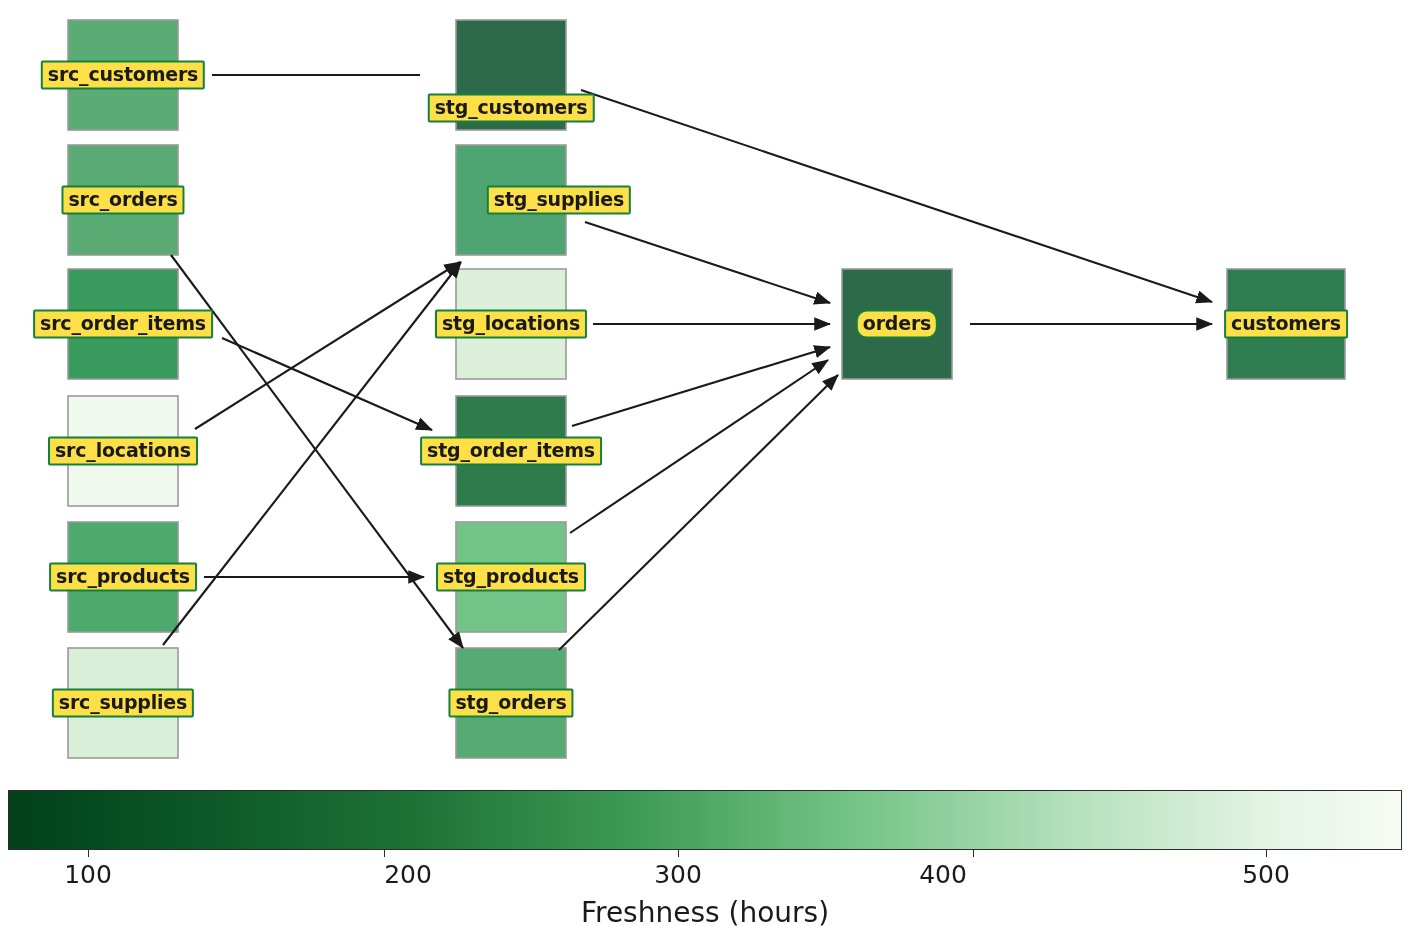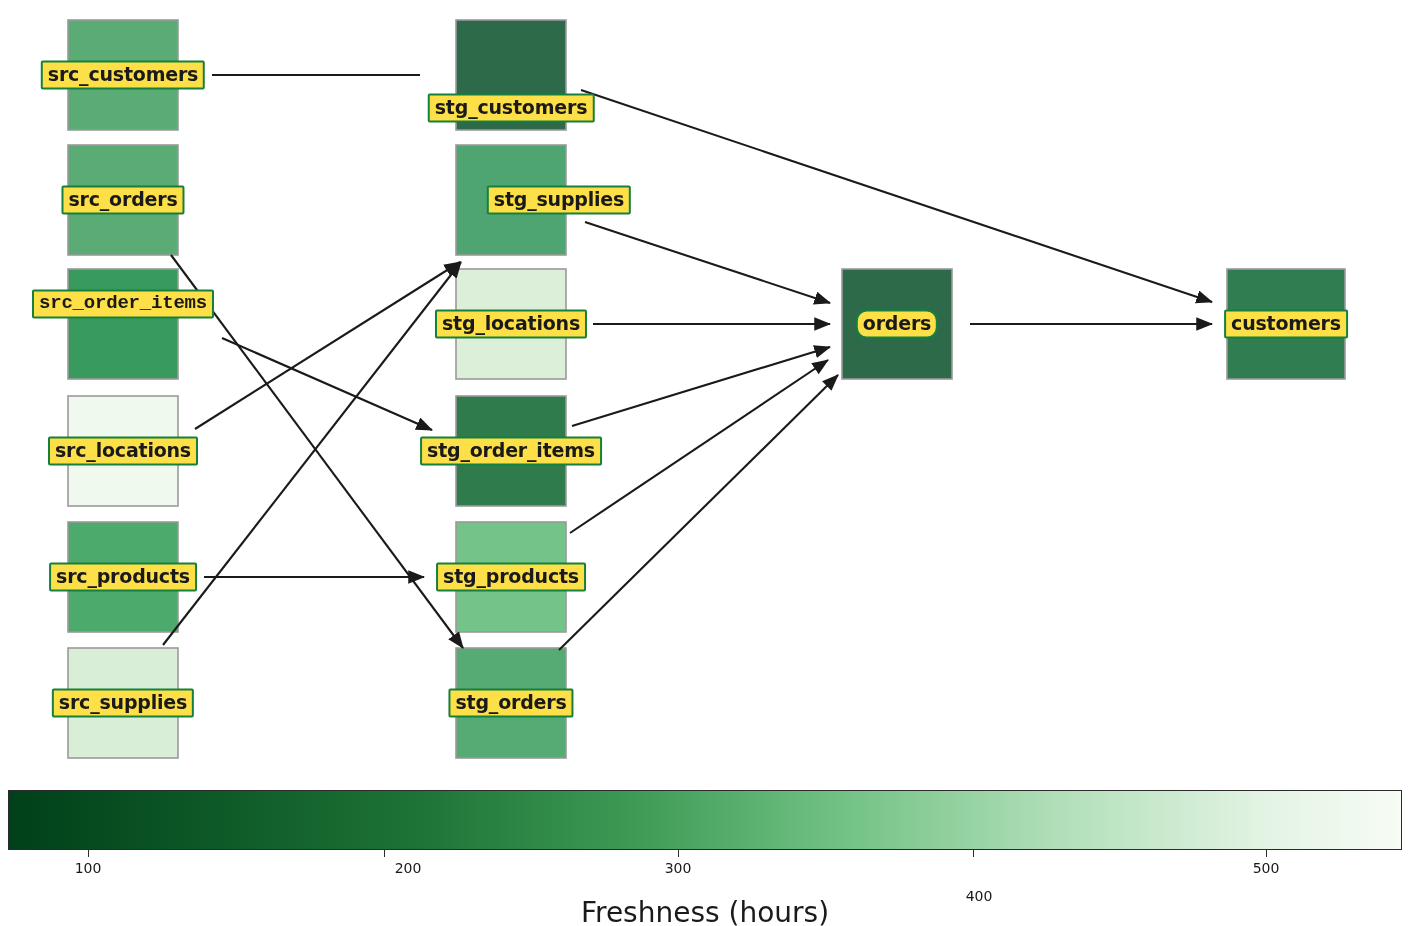--- a/index.html
+++ b/index.html
@@ -59,21 +59,21 @@
     top: 850px;
     width: 0;
     border-left: 1.3px solid #2b2b2b;
     height: 7px;
   }
   .cbar-ticklabel {
     position: absolute;
     top: 860px;
     transform: translateX(-50%);
     font-family: "DejaVu Sans", sans-serif;
-    font-size: 14px;
+    font-size: 25px;
     color: #1a1a1a;
     white-space: nowrap;
   }
   .cbar-axislabel {
     position: absolute;
     top: 896px;
     left: 705px;
     transform: translateX(-50%);
     font-family: "DejaVu Sans", sans-serif;
     font-size: 28px;
@@ -147,21 +147,21 @@
       <line x1="570" y1="533" x2="828" y2="360" marker-end="url(#arrowhead)"></line>
 
       <line x1="559" y1="650" x2="838" y2="375" marker-end="url(#arrowhead)"></line>
 
       <line x1="970" y1="324" x2="1212" y2="324" marker-end="url(#arrowhead)"></line>
     </g>
   </svg>
 
   <div class="node-label" style="left:123px; top:75px;">src_customers</div>
   <div class="node-label" style="left:123px; top:200px;">src_orders</div>
-  <div class="node-label" style="left:123px; top:304px;font-family:Liberation Mono, monospace;">src_order_items</div>
+  <div class="node-label" style="left:123px; top:324px;">src_order_items</div>
   <div class="node-label" style="left:123px; top:451px;">src_locations</div>
   <div class="node-label" style="left:123px; top:577px;">src_products</div>
   <div class="node-label" style="left:123px; top:703px;">src_supplies</div>
 
   <div class="node-label" style="left:511px; top:76px;margin-top:32px;">stg_customers</div>
   <div class="node-label" style="left:511px; top:200px;margin-left:48px;">stg_supplies</div>
   <div class="node-label" style="left:511px; top:324px;">stg_locations</div>
   <div class="node-label" style="left:511px; top:451px;">stg_order_items</div>
   <div class="node-label" style="left:511px; top:577px;">stg_products</div>
   <div class="node-label" style="left:511px; top:703px;">stg_orders</div>
@@ -177,18 +177,18 @@
 
   <div class="cbar-tick" style="left:88px;"></div>
   <div class="cbar-tick" style="left:384px;"></div>
   <div class="cbar-tick" style="left:678px;"></div>
   <div class="cbar-tick" style="left:973px;"></div>
   <div class="cbar-tick" style="left:1266px;"></div>
 
   <div class="cbar-ticklabel" style="left:88px;">100</div>
   <div class="cbar-ticklabel" style="left:384px;margin-left:24px;">200</div>
   <div class="cbar-ticklabel" style="left:678px;">300</div>
-  <div class="cbar-ticklabel" style="left:979px;margin-top:28px;">400</div>
+  <div class="cbar-ticklabel" style="left:943px;">400</div>
   <div class="cbar-ticklabel" style="left:1266px;">500</div>
 
   <div class="cbar-axislabel">Freshness (hours)</div>
 
 </div>
 
 </body></html>

